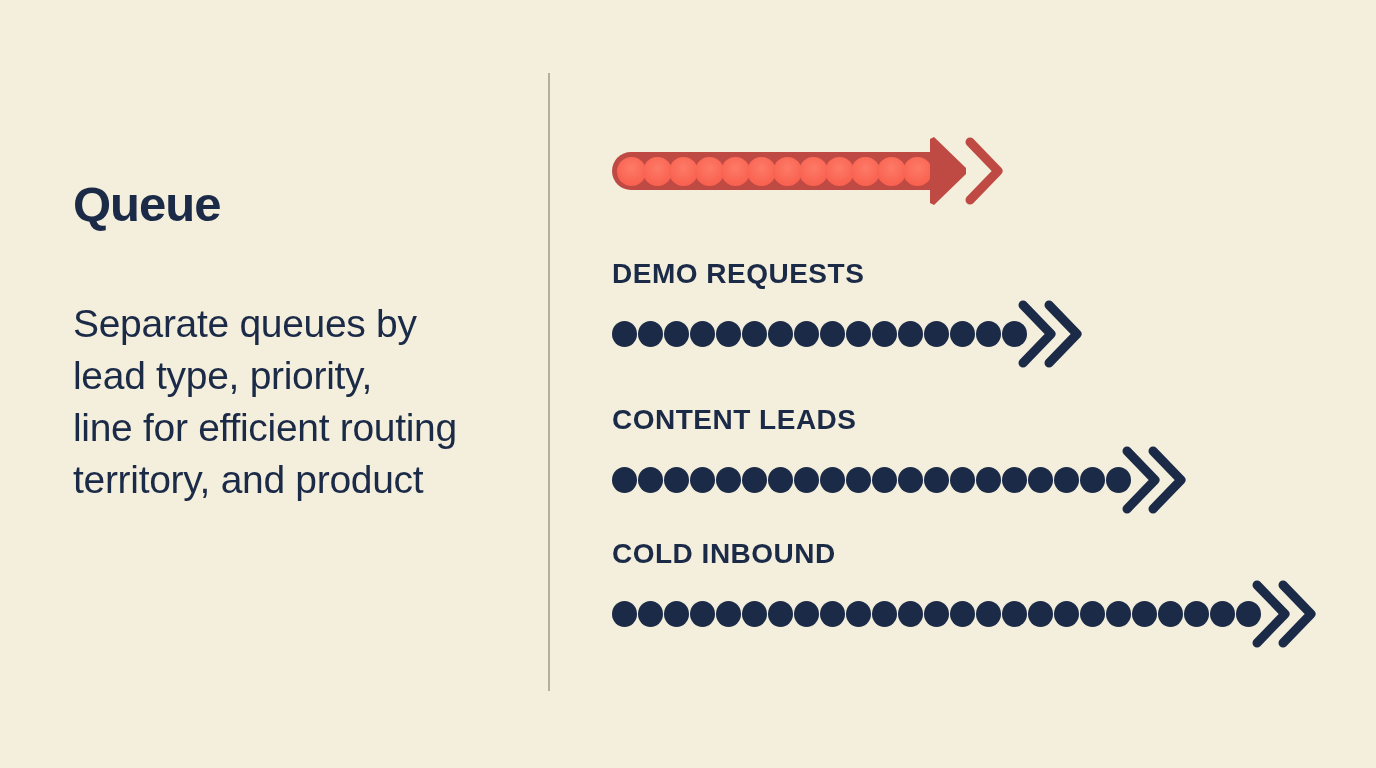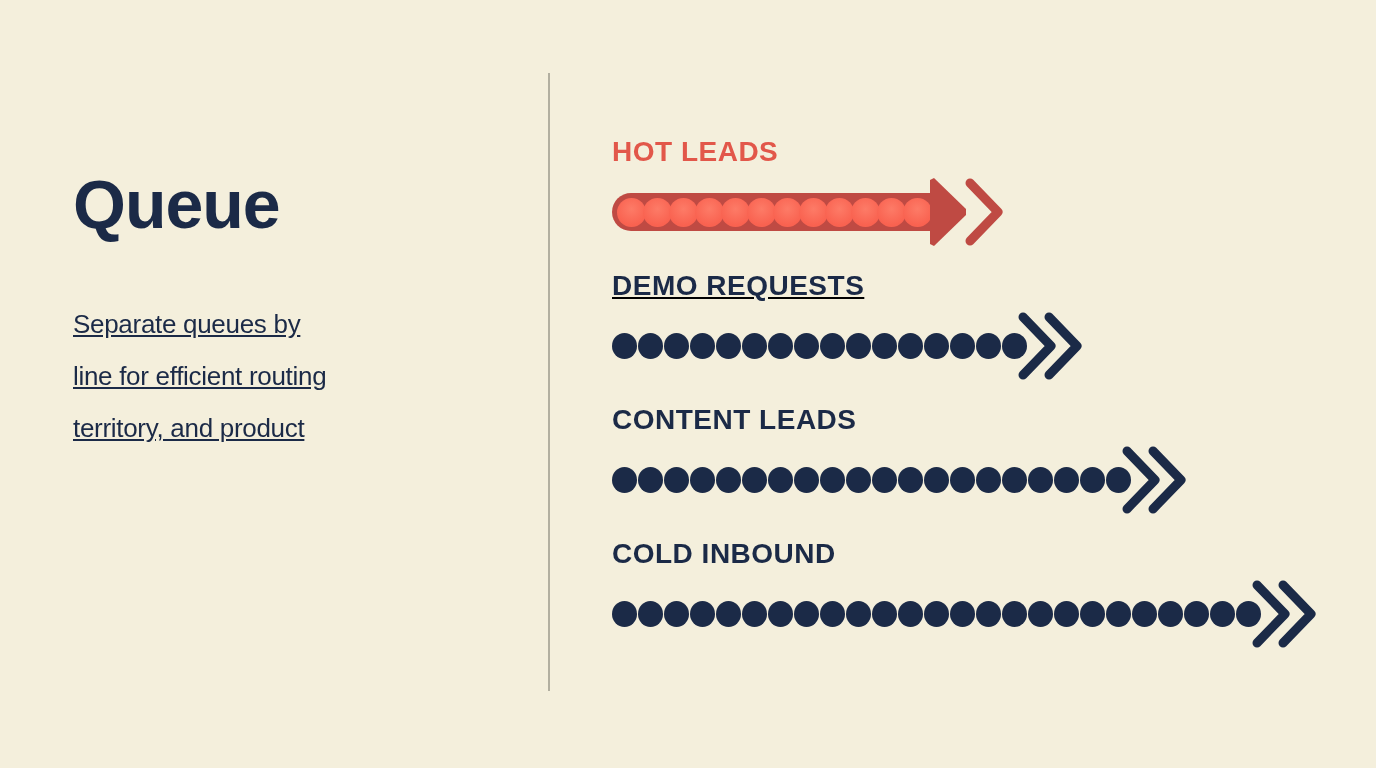--- a/index.html
+++ b/index.html
@@ -16,49 +16,48 @@
     background:var(--background);
     font-family:"Liberation Sans", sans-serif;
     position:relative;
   }
   .slide{position:absolute;inset:0;}
 
   
   .left-panel{position:absolute;left:73px;top:158px;width:470px;}
   .title{
     color:var(--navy);
-    font-size:68px;
+    font-size:49px;
     font-weight:700;
     line-height:92px;
     letter-spacing:-1px;
   }
   .title span{display:block;}
   .description{
     margin-top:48px;
     color:var(--navy);
-    font-size:26px;
+    font-size:39px;
     font-weight:400;
     line-height:52px;
     letter-spacing:-0.3px;
-    text-decoration:underline;
   }
   .description span{display:block;}
 
   
   .divider{
     position:absolute;
     left:548px;top:73px;
     width:2px;height:618px;
     background:var(--divider);
   }
 
   
   .queue-row{position:absolute;left:612px;}
   .queue-row.row-0{top:136px;}
-  .queue-row.row-1{top:270px;text-decoration:underline;}
+  .queue-row.row-1{top:258px;}
   .queue-row.row-2{top:404px;}
   .queue-row.row-3{top:538px;}
 
   .q-label{
     font-size:28px;
     font-weight:700;
     letter-spacing:0.5px;
     line-height:32px;
     color:var(--navy);
     margin-bottom:9px;
@@ -99,29 +98,29 @@
 <body>
 
 <div class="slide">
 
   <div class="left-panel">
     <h1 class="title">
       <span>Queue</span>
     </h1>
     <p class="description">
       <span>Separate queues by</span>
+      <span>lead type, priority,</span>
       <span>line for efficient routing</span>
       <span>territory, and product</span>
     </p>
   </div>
 
   <div class="divider"></div>
 
   <div class="queue-row hot row-0">
-    <div class="q-label">HOT LEADS</div>
     <div class="track">
       <div class="hot-bar">
         <div class="hot-dots">
             <span class="dot"></span>
             <span class="dot"></span>
             <span class="dot"></span>
             <span class="dot"></span>
             <span class="dot"></span>
             <span class="dot"></span>
             <span class="dot"></span>

